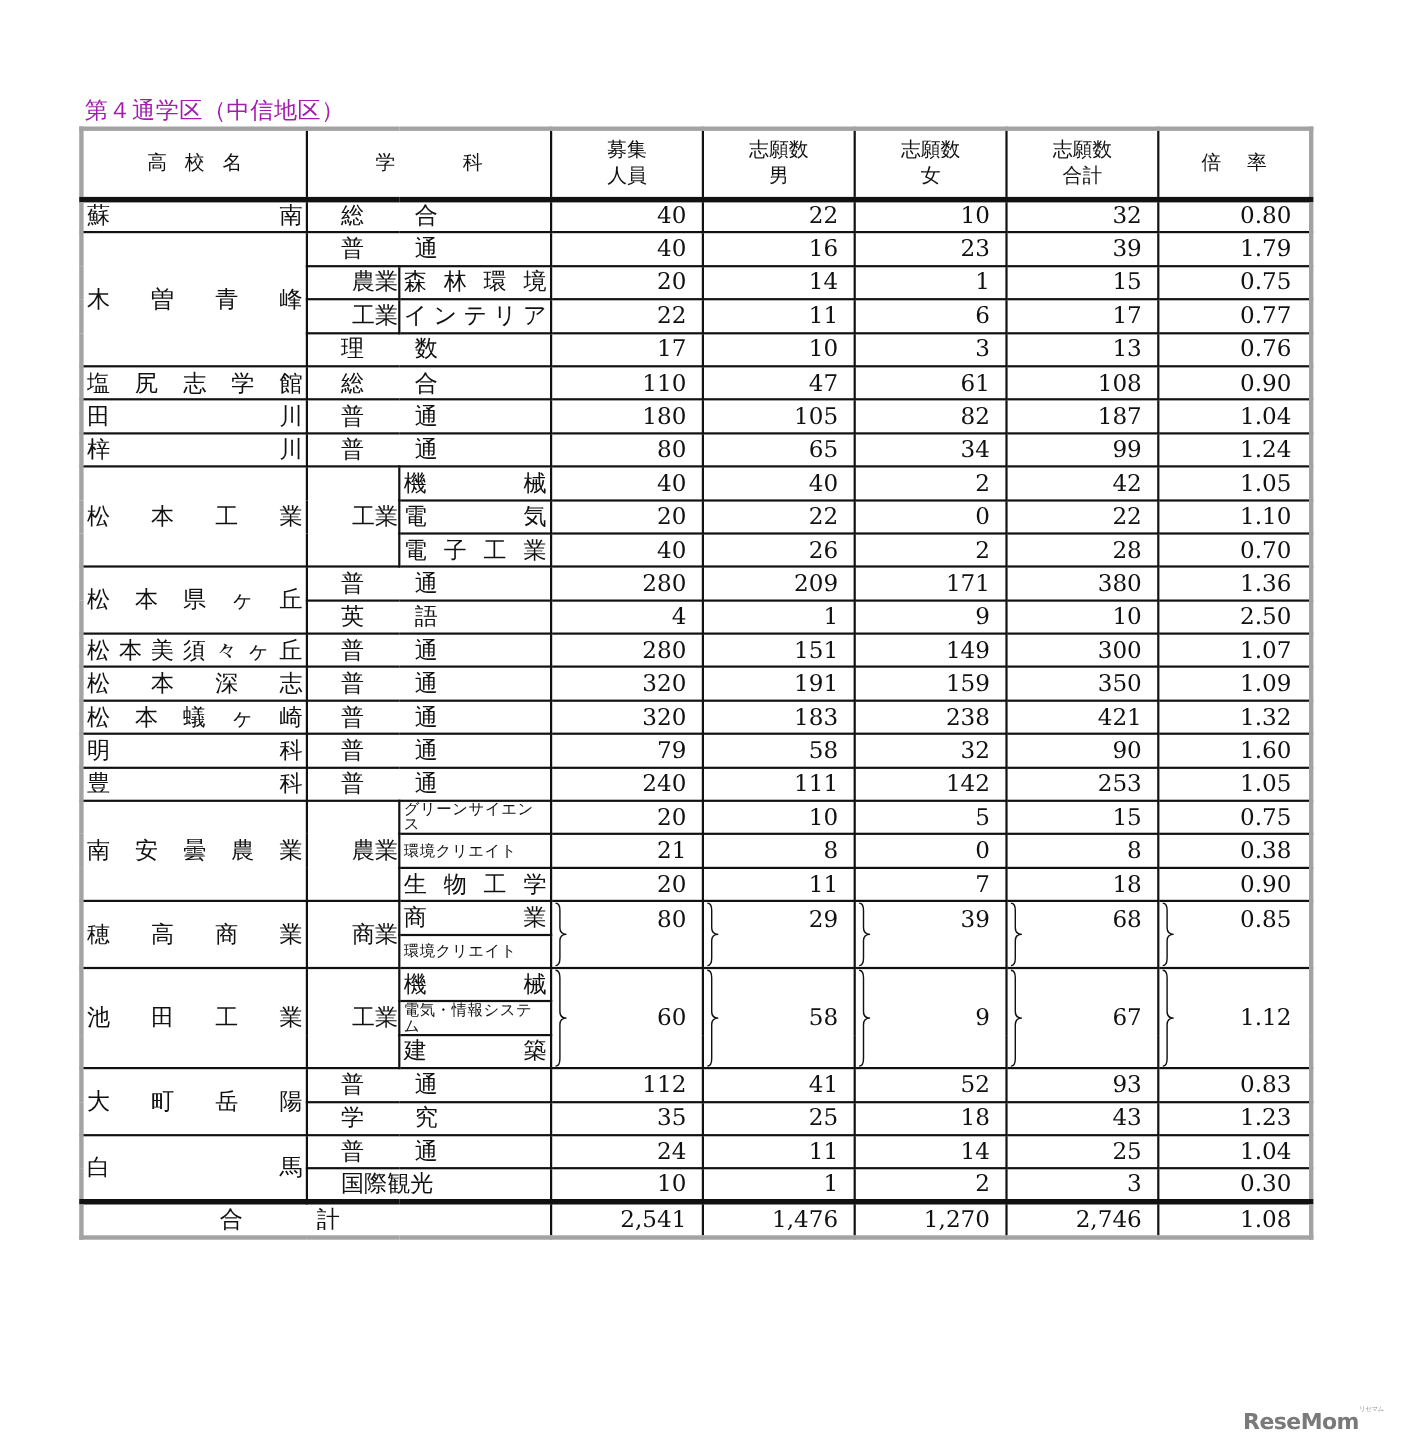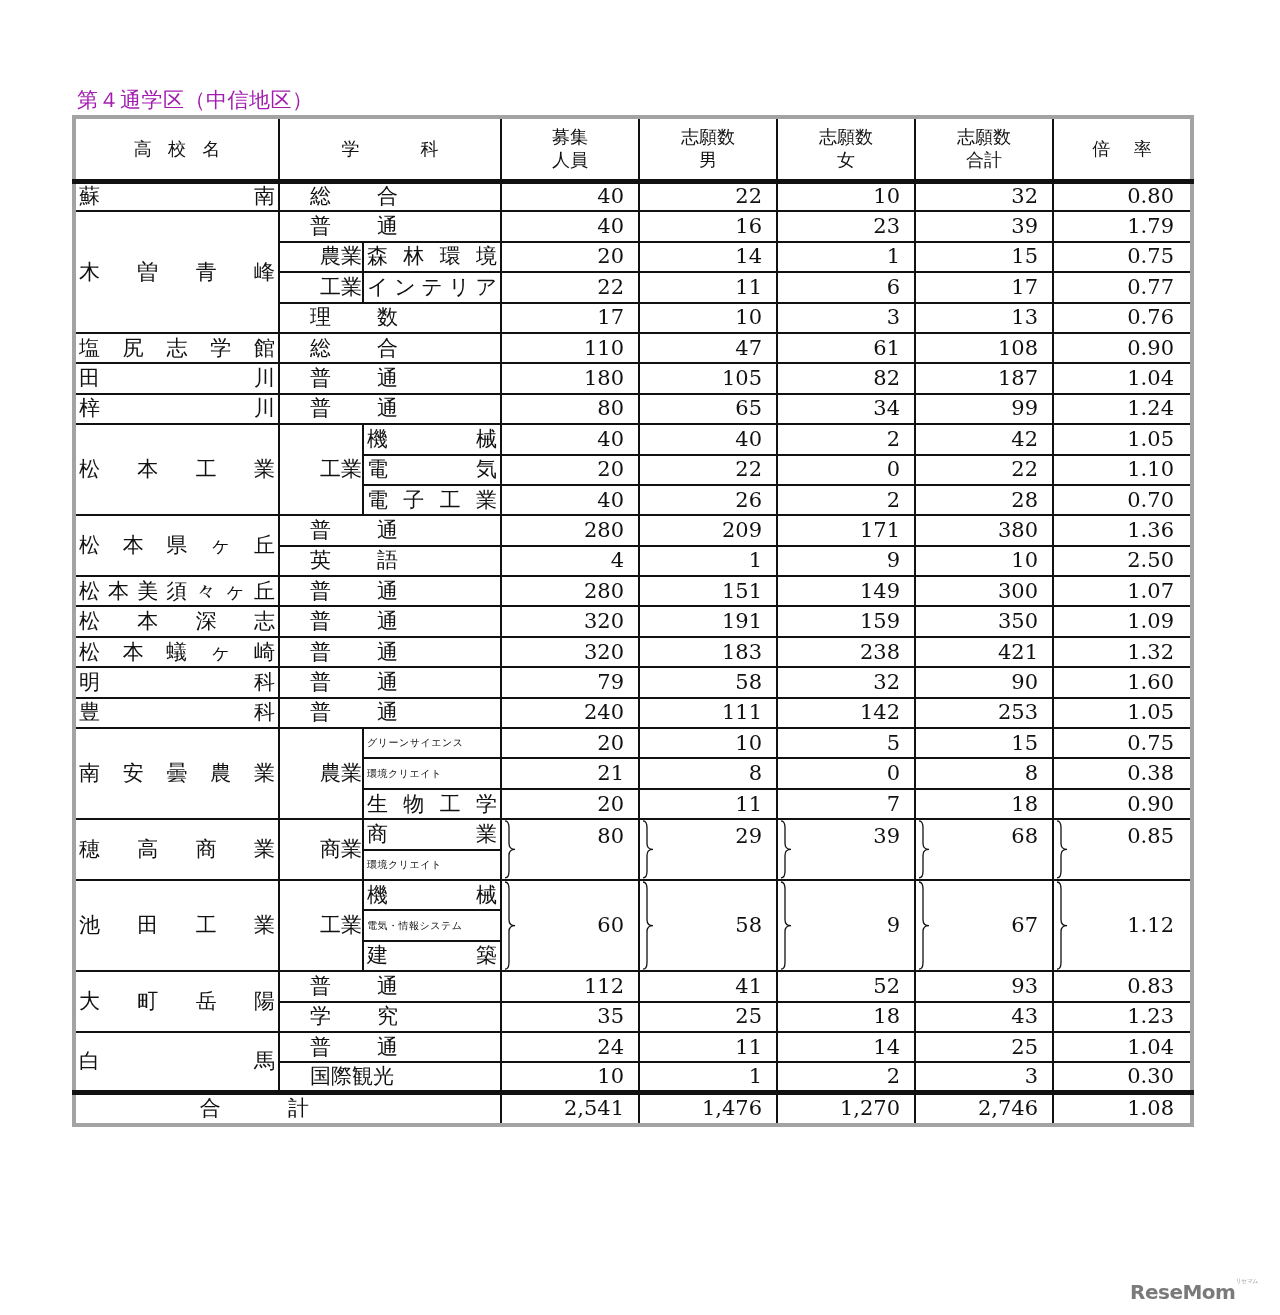--- a/index.html
+++ b/index.html
@@ -14,21 +14,21 @@
   table.main thead th { height:64px; font-family:"DejaVu Sans","Liberation Sans",sans-serif; font-size:18px; line-height:1.25; }
   table.main thead tr { border-bottom:5px solid #111; }
   .hdr-spaced { letter-spacing:0.9em; padding-left:0.9em !important; }
   .school { font-family:"DejaVu Sans","Liberation Sans",sans-serif; font-size:21px; padding:0 3px !important; }
   .school .jst { display:flex; justify-content:space-between; width:100%; }
   .dept-full { text-align:left; padding-left:30px !important; }
   .dept-full .two { display:inline-flex; justify-content:space-between; width:88px; }
   .subcat { text-align:right; font-size:21px; }
   .subdept { padding:0 3px !important; }
   .subdept .jst { display:flex; justify-content:space-between; width:100%; }
-  .subdept.small { font-size:10px; font-family:"DejaVu Sans","Liberation Sans",sans-serif; letter-spacing:0.5px; }
+  .subdept.small { font-size:14px; font-family:"DejaVu Sans","Liberation Sans",sans-serif; letter-spacing:0.5px; }
   .num { text-align:right; padding-right:14px !important; font-family:"DejaVu Serif","Liberation Serif",serif; font-size:21px; }
   .num.rate { padding-right:16px !important; }
   .num.top { vertical-align:top; padding-top:6px !important; }
   .brace { position:absolute; left:2px; top:0; bottom:0; width:12px; }
   tr.total { border-top:5px solid #111; }
   tr.total td { height:32px; }
   .total-label { text-align:center; font-family:"DejaVu Sans","Liberation Sans",sans-serif; font-size:21px; letter-spacing:3.2em; }
   .logo { position:absolute; right:22px; top:1280px; font-family:"DejaVu Sans","Liberation Sans",sans-serif;
           font-weight:bold; font-size:20px; color:#7a7a7a; letter-spacing:-0.5px; }
   .logo sup { font-size:6px; color:#999; font-weight:normal; position:relative; top:-8px; }

